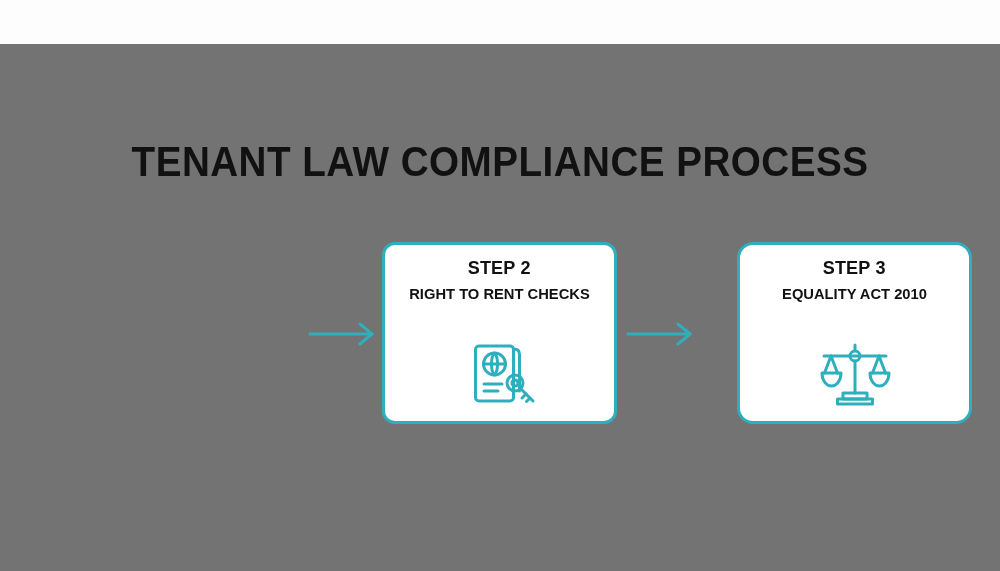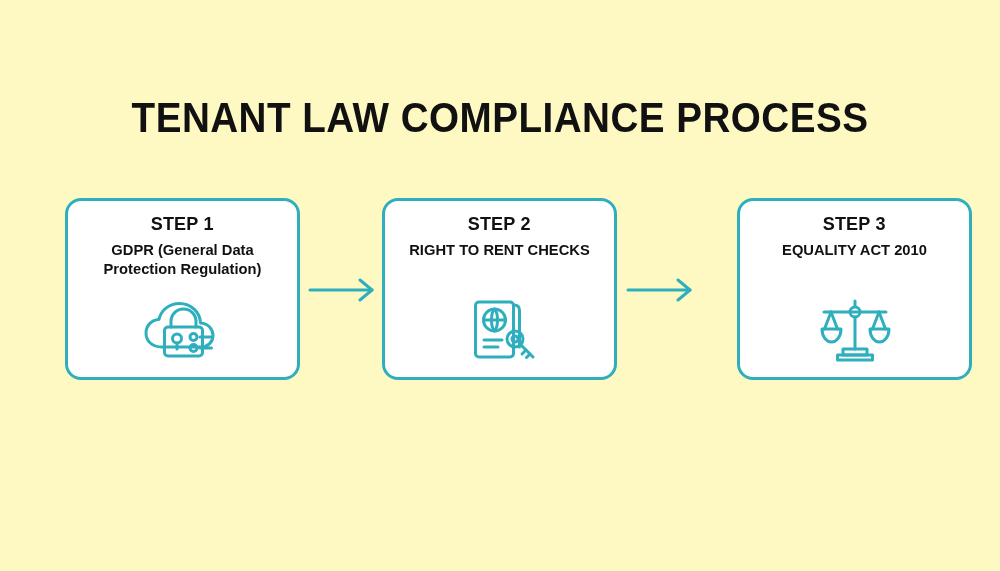--- a/index.html
+++ b/index.html
@@ -11,21 +11,22 @@
     height: 571px;
     background: #fdfdfd;
     font-family: "Liberation Sans", sans-serif;
     overflow: hidden;
     position: relative;
   }
 
   #slide {
     position: absolute;
     inset: 0;
-    background: #fef9c3;
+    background: #737373;
+    margin-top: 44px;
   }
 
   
   #page-title {
     position: absolute;
     top: 94px;
     left: 0;
     width: 1000px;
     text-align: center;
     font-size: 42px;
@@ -54,21 +55,21 @@
     height: 182px;
     box-sizing: border-box;
     border: 3px solid #2FAFBE;
     border-radius: 16px;
     background: #ffffff;
     display: flex;
     flex-direction: column;
     align-items: center;
   }
   .step-card.pos-1 { left: 0px; }
-  .step-card.pos-2 { left: 317px; }
+  .step-card.pos-2 { left: 317px; border-radius: 13px; }
   .step-card.pos-3 { left: 672px; }
 
   .step-heading {
     margin-top: 12px;
     font-size: 19px;
     font-weight: 700;
     color: #111111;
     letter-spacing: 0.2px;
     font-family: "Liberation Sans Narrow", "Liberation Sans", sans-serif;
     transform: scaleX(0.95);
@@ -110,44 +111,20 @@
 </style>
 </head>
 <body>
 
 <div id="slide">
 
   <div id="page-title">TENANT LAW COMPLIANCE PROCESS</div>
 
   <div id="flow-row">
 
-    <div class="step-card pos-1">
-      <div class="step-heading">STEP 1</div>
-      <div class="step-desc">GDPR (General Data Protection Regulation)</div>
-      <div class="step-icon">
-        <svg width="86" height="66" viewBox="0 0 86 66" fill="none" stroke="#2FAFBE" stroke-width="3" stroke-linecap="round" stroke-linejoin="round">
-
-          <path d="M22 50 C12 50 6 44 6 36 C6 28.5 11.5 23 19 22.5
-                   C21 13 29.5 6.5 39.5 6.5 C51 6.5 60 15 60.5 26
-                   C68 26.5 73 32 73 38.5 C73 45 68 50 61 50 Z"></path>
-
-          <path d="M31 30 V24.5 C31 17.5 36.5 12 43.5 12 C50.5 12 56 17.5 56 24.5 V30"></path>
-
-          <rect x="24.5" y="30" width="38" height="29" rx="3.5"></rect>
-
-          <circle cx="37" cy="41.5" r="4.5"></circle>
-          <path d="M37 46 V52"></path>
-
-          <circle cx="53.5" cy="40" r="3.5"></circle>
-          <path d="M60 40 H71.5"></path>
-          <circle cx="53.5" cy="51" r="3.5"></circle>
-          <path d="M60 51 H71.5"></path>
-        </svg>
-      </div>
-    </div>
 
     <div class="flow-arrow arrow-1">
       <svg width="72" height="24" viewBox="0 0 72 24" fill="none" stroke="#2FAFBE" stroke-width="3" stroke-linecap="round" stroke-linejoin="round">
         <path d="M2 12 H64"></path>
         <path d="M52 2 L64 12 L52 22"></path>
       </svg>
     </div>
 
     <div class="step-card pos-2">
       <div class="step-heading">STEP 2</div>

